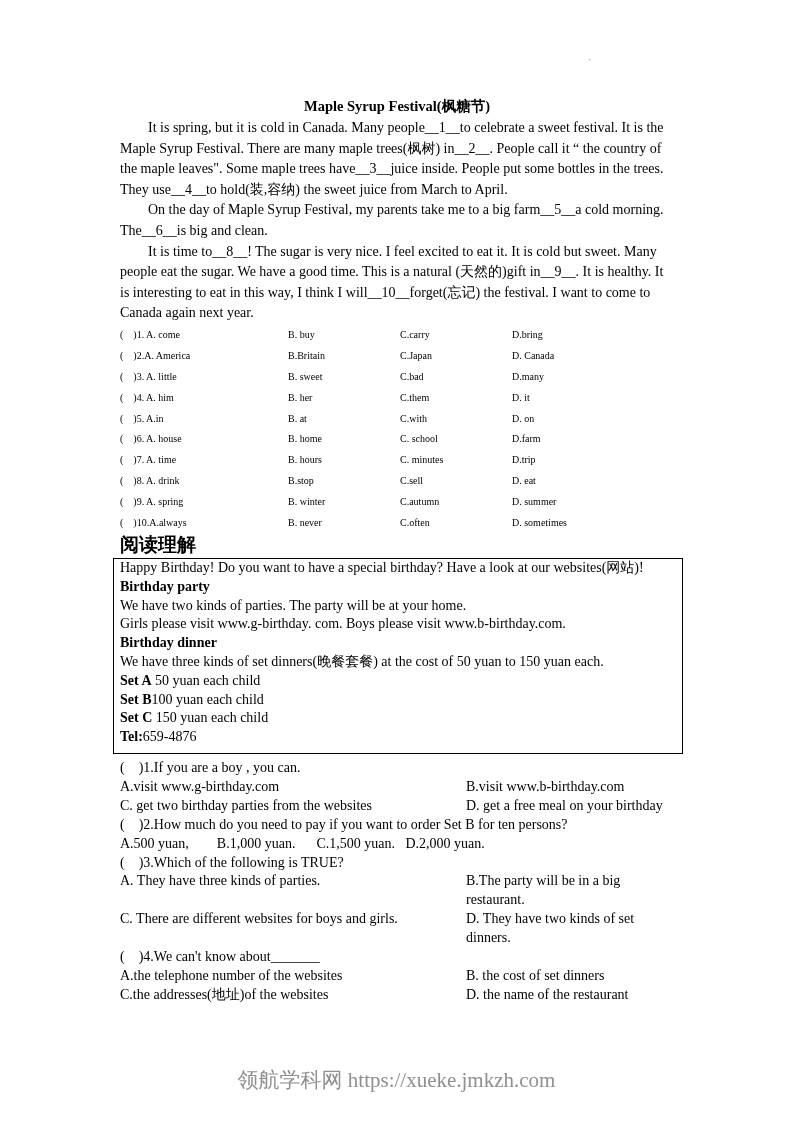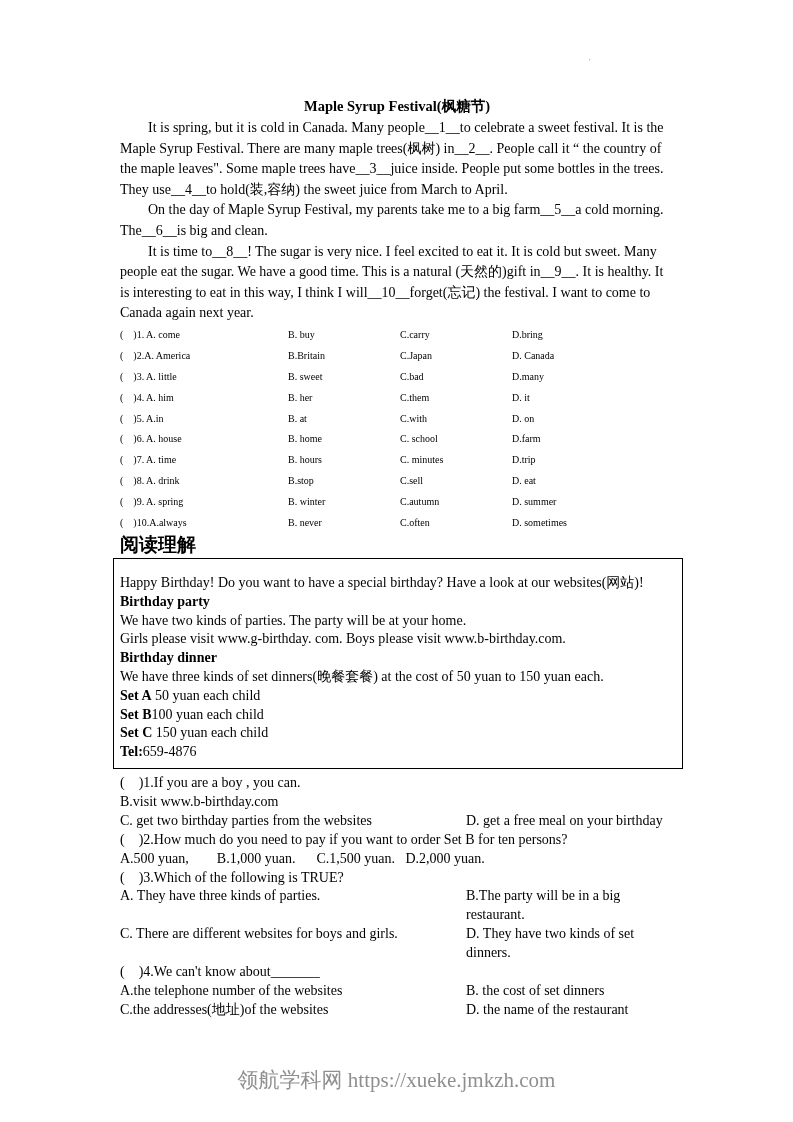--- a/index.html
+++ b/index.html
@@ -27,21 +27,21 @@
   }
   .cloze-row .pa { width: 168px; }
   .cloze-row .cb { width: 112px; }
   .cloze-row .cc { width: 112px; }
   .cloze-row .cd { flex: 1; }
   .section-heading {
     font-weight: bold; font-size: 19px; line-height: 18px; margin-top: 2px;
   }
   .box {
     border: 1px solid #000; margin-left: -7px; margin-top: 4px;
-    width: 570px; padding: 15px 6px 6px 6px;
+    width: 570px; padding: 0 6px 6px 6px;
   }
   .box-line { font-size: 14px; line-height: 18.8px; white-space: pre-wrap; }
   .box-line .b { font-weight: bold; }
   .questions { margin-top: 5px; }
   .qline {
     display: flex; font-size: 14px; line-height: 18.9px;
     white-space: pre-wrap;
     gap: 36px;
   }
   .qline.two .l { width: 310px; }
@@ -111,21 +111,21 @@
     <div class="box-line"><span class="b">Birthday dinner</span><span></span></div>
     <div class="box-line"><span class="b"></span><span>We have three kinds of set dinners(晚餐套餐) at the cost of 50 yuan to 150 yuan each.</span></div>
     <div class="box-line"><span class="b">Set A</span><span> 50 yuan each child</span></div>
     <div class="box-line"><span class="b">Set B</span><span>100 yuan each child</span></div>
     <div class="box-line"><span class="b">Set C</span><span> 150 yuan each child</span></div>
     <div class="box-line"><span class="b">Tel:</span><span>659-4876</span></div>
   </div>
 
   <div class="questions">
     <div class="qline"><span class="l">(    )1.If you are a boy , you can.</span><span class="r"></span></div>
-    <div class="qline two"><span class="r">B.visit www.b-birthday.com</span></div>
+    <div class="qline two"><span class="l">A.visit www.g-birthday.com</span><span class="r">B.visit www.b-birthday.com</span></div>
     <div class="qline two"><span class="l">C. get two birthday parties from the websites</span><span class="r">D. get a free meal on your birthday</span></div>
     <div class="qline"><span class="l">(    )2.How much do you need to pay if you want to order Set B for ten persons?</span><span class="r"></span></div>
     <div class="qline"><span class="l">A.500 yuan,        B.1,000 yuan.      C.1,500 yuan.   D.2,000 yuan.</span><span class="r"></span></div>
     <div class="qline"><span class="l">(    )3.Which of the following is TRUE?</span><span class="r"></span></div>
     <div class="qline two"><span class="l">A. They have three kinds of parties.</span><span class="r">B.The party will be in a big restaurant.</span></div>
     <div class="qline two"><span class="l">C. There are different websites for boys and girls.</span><span class="r">D. They have two kinds of set dinners.</span></div>
     <div class="qline"><span class="l">(    )4.We can't know about_______</span><span class="r"></span></div>
     <div class="qline two"><span class="l">A.the telephone number of the websites</span><span class="r">B. the cost of set dinners</span></div>
     <div class="qline two"><span class="l">C.the addresses(地址)of the websites</span><span class="r">D. the name of the restaurant</span></div>
   </div>

